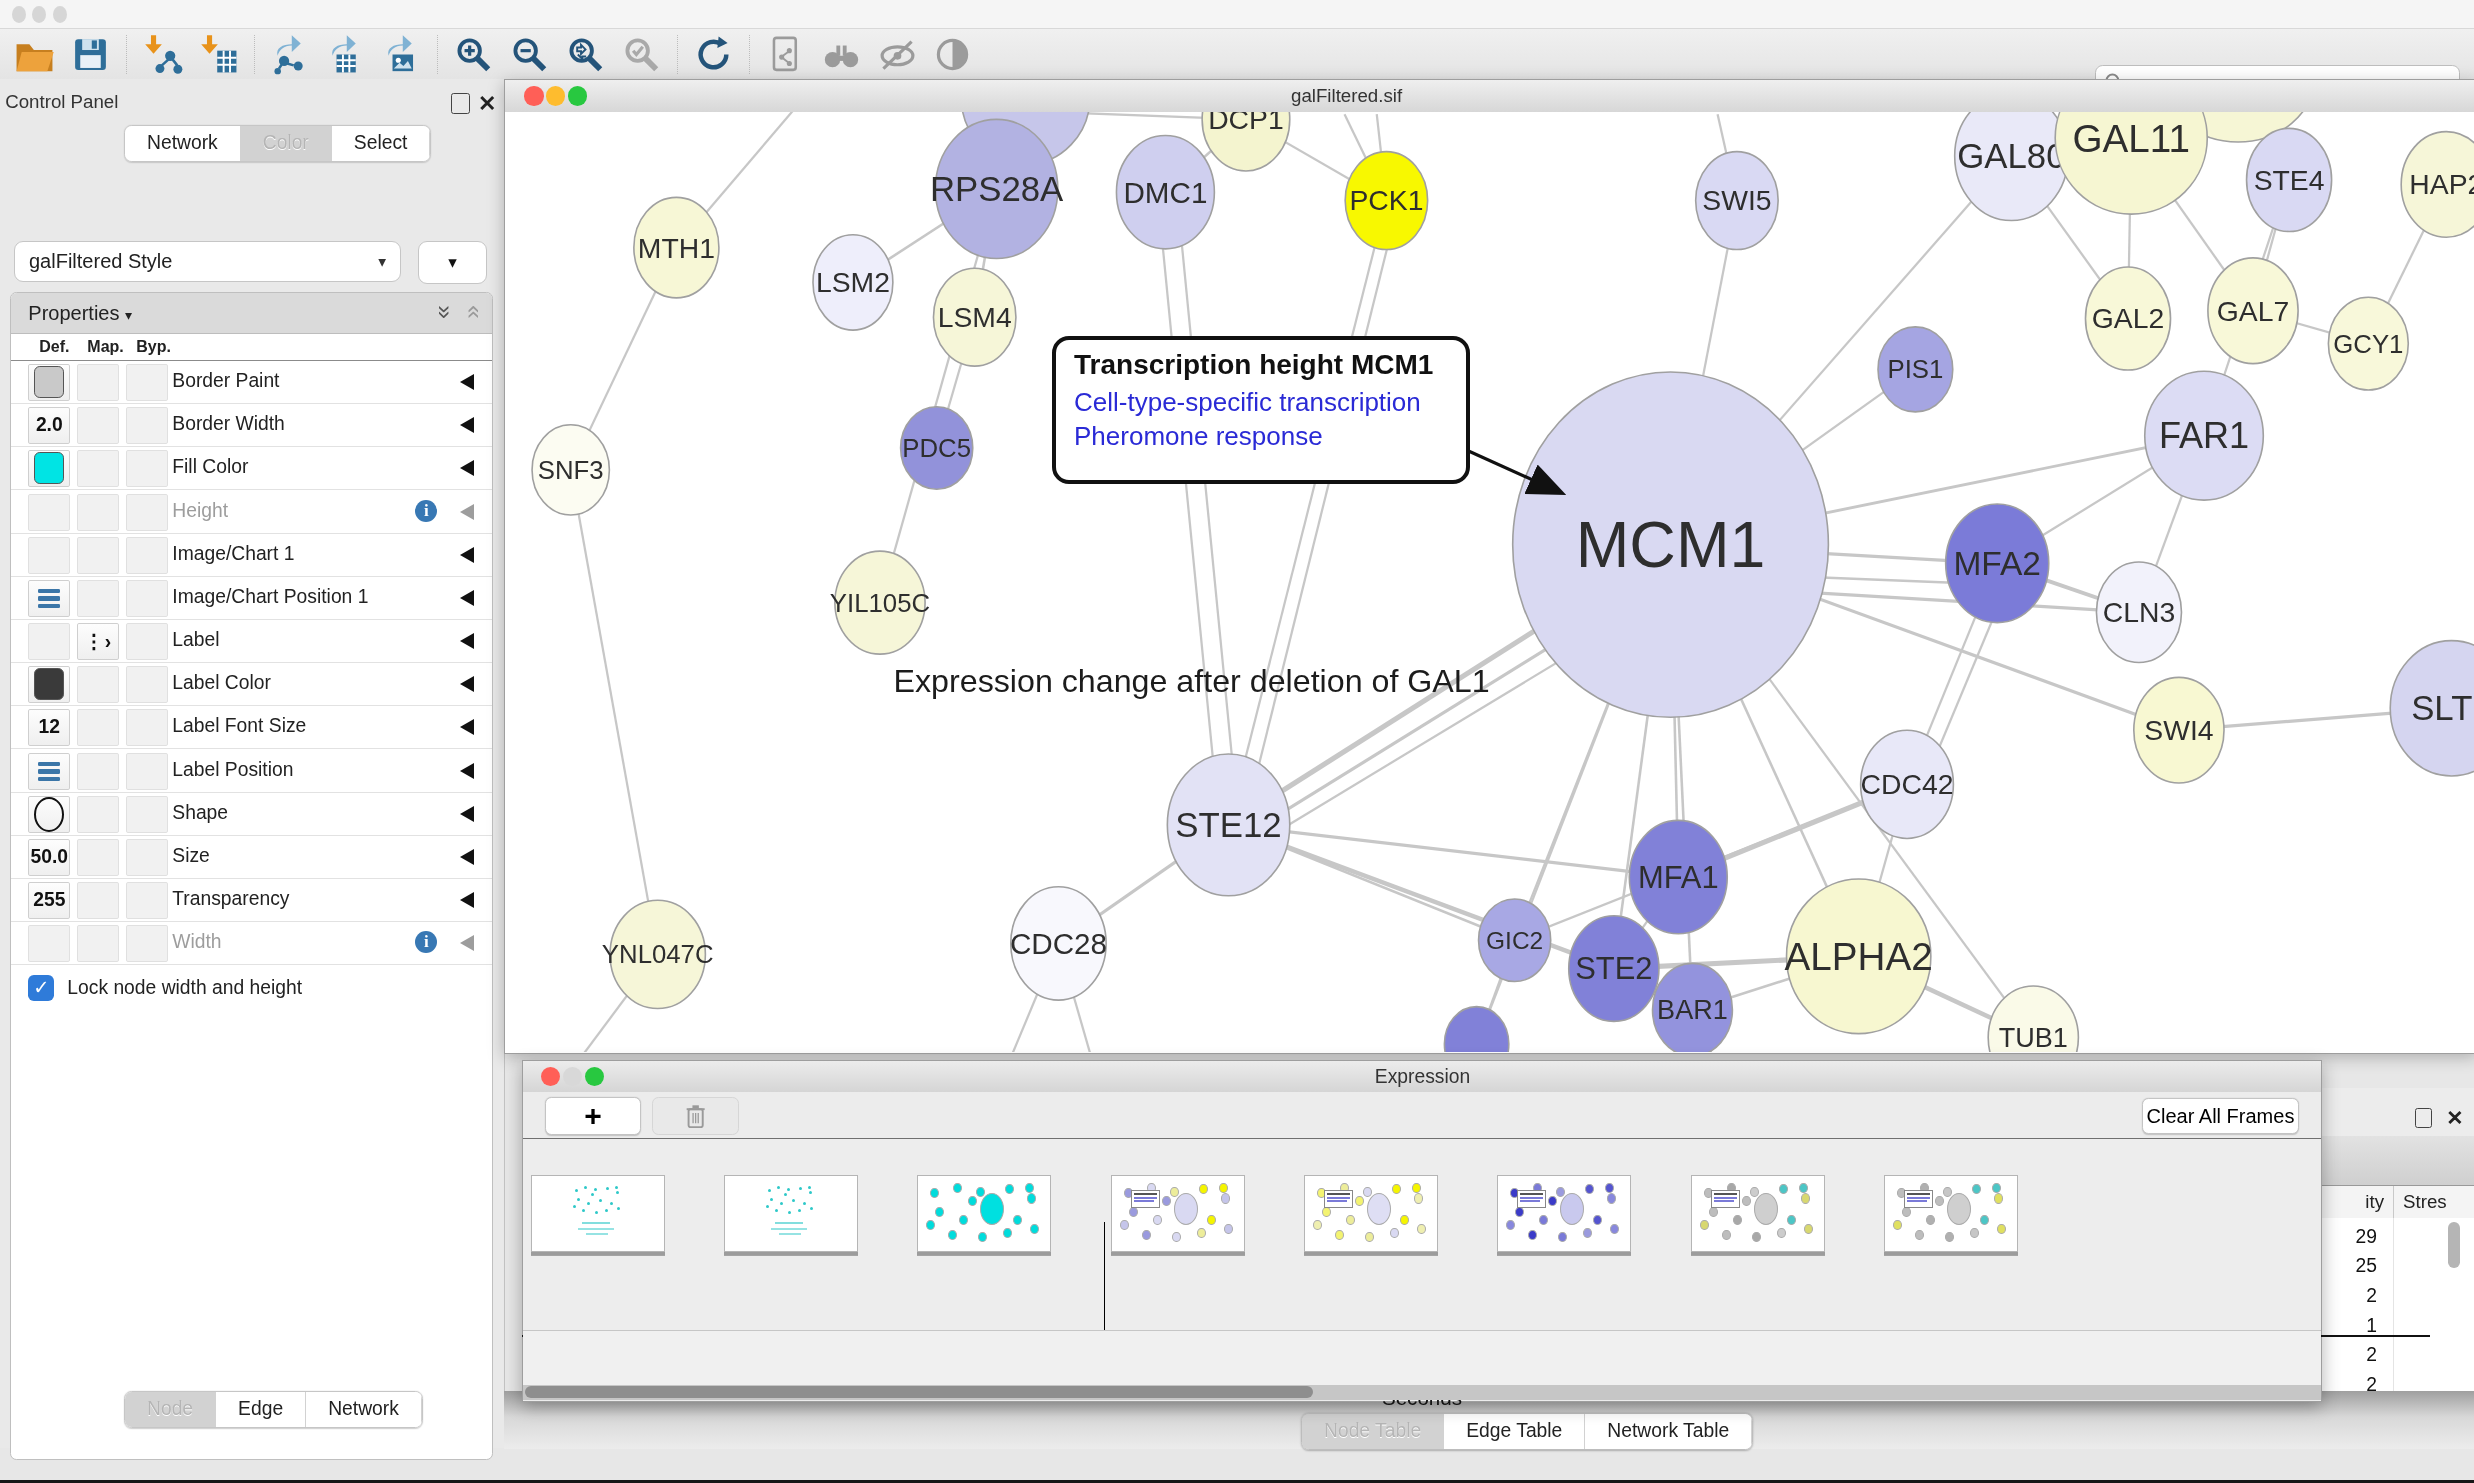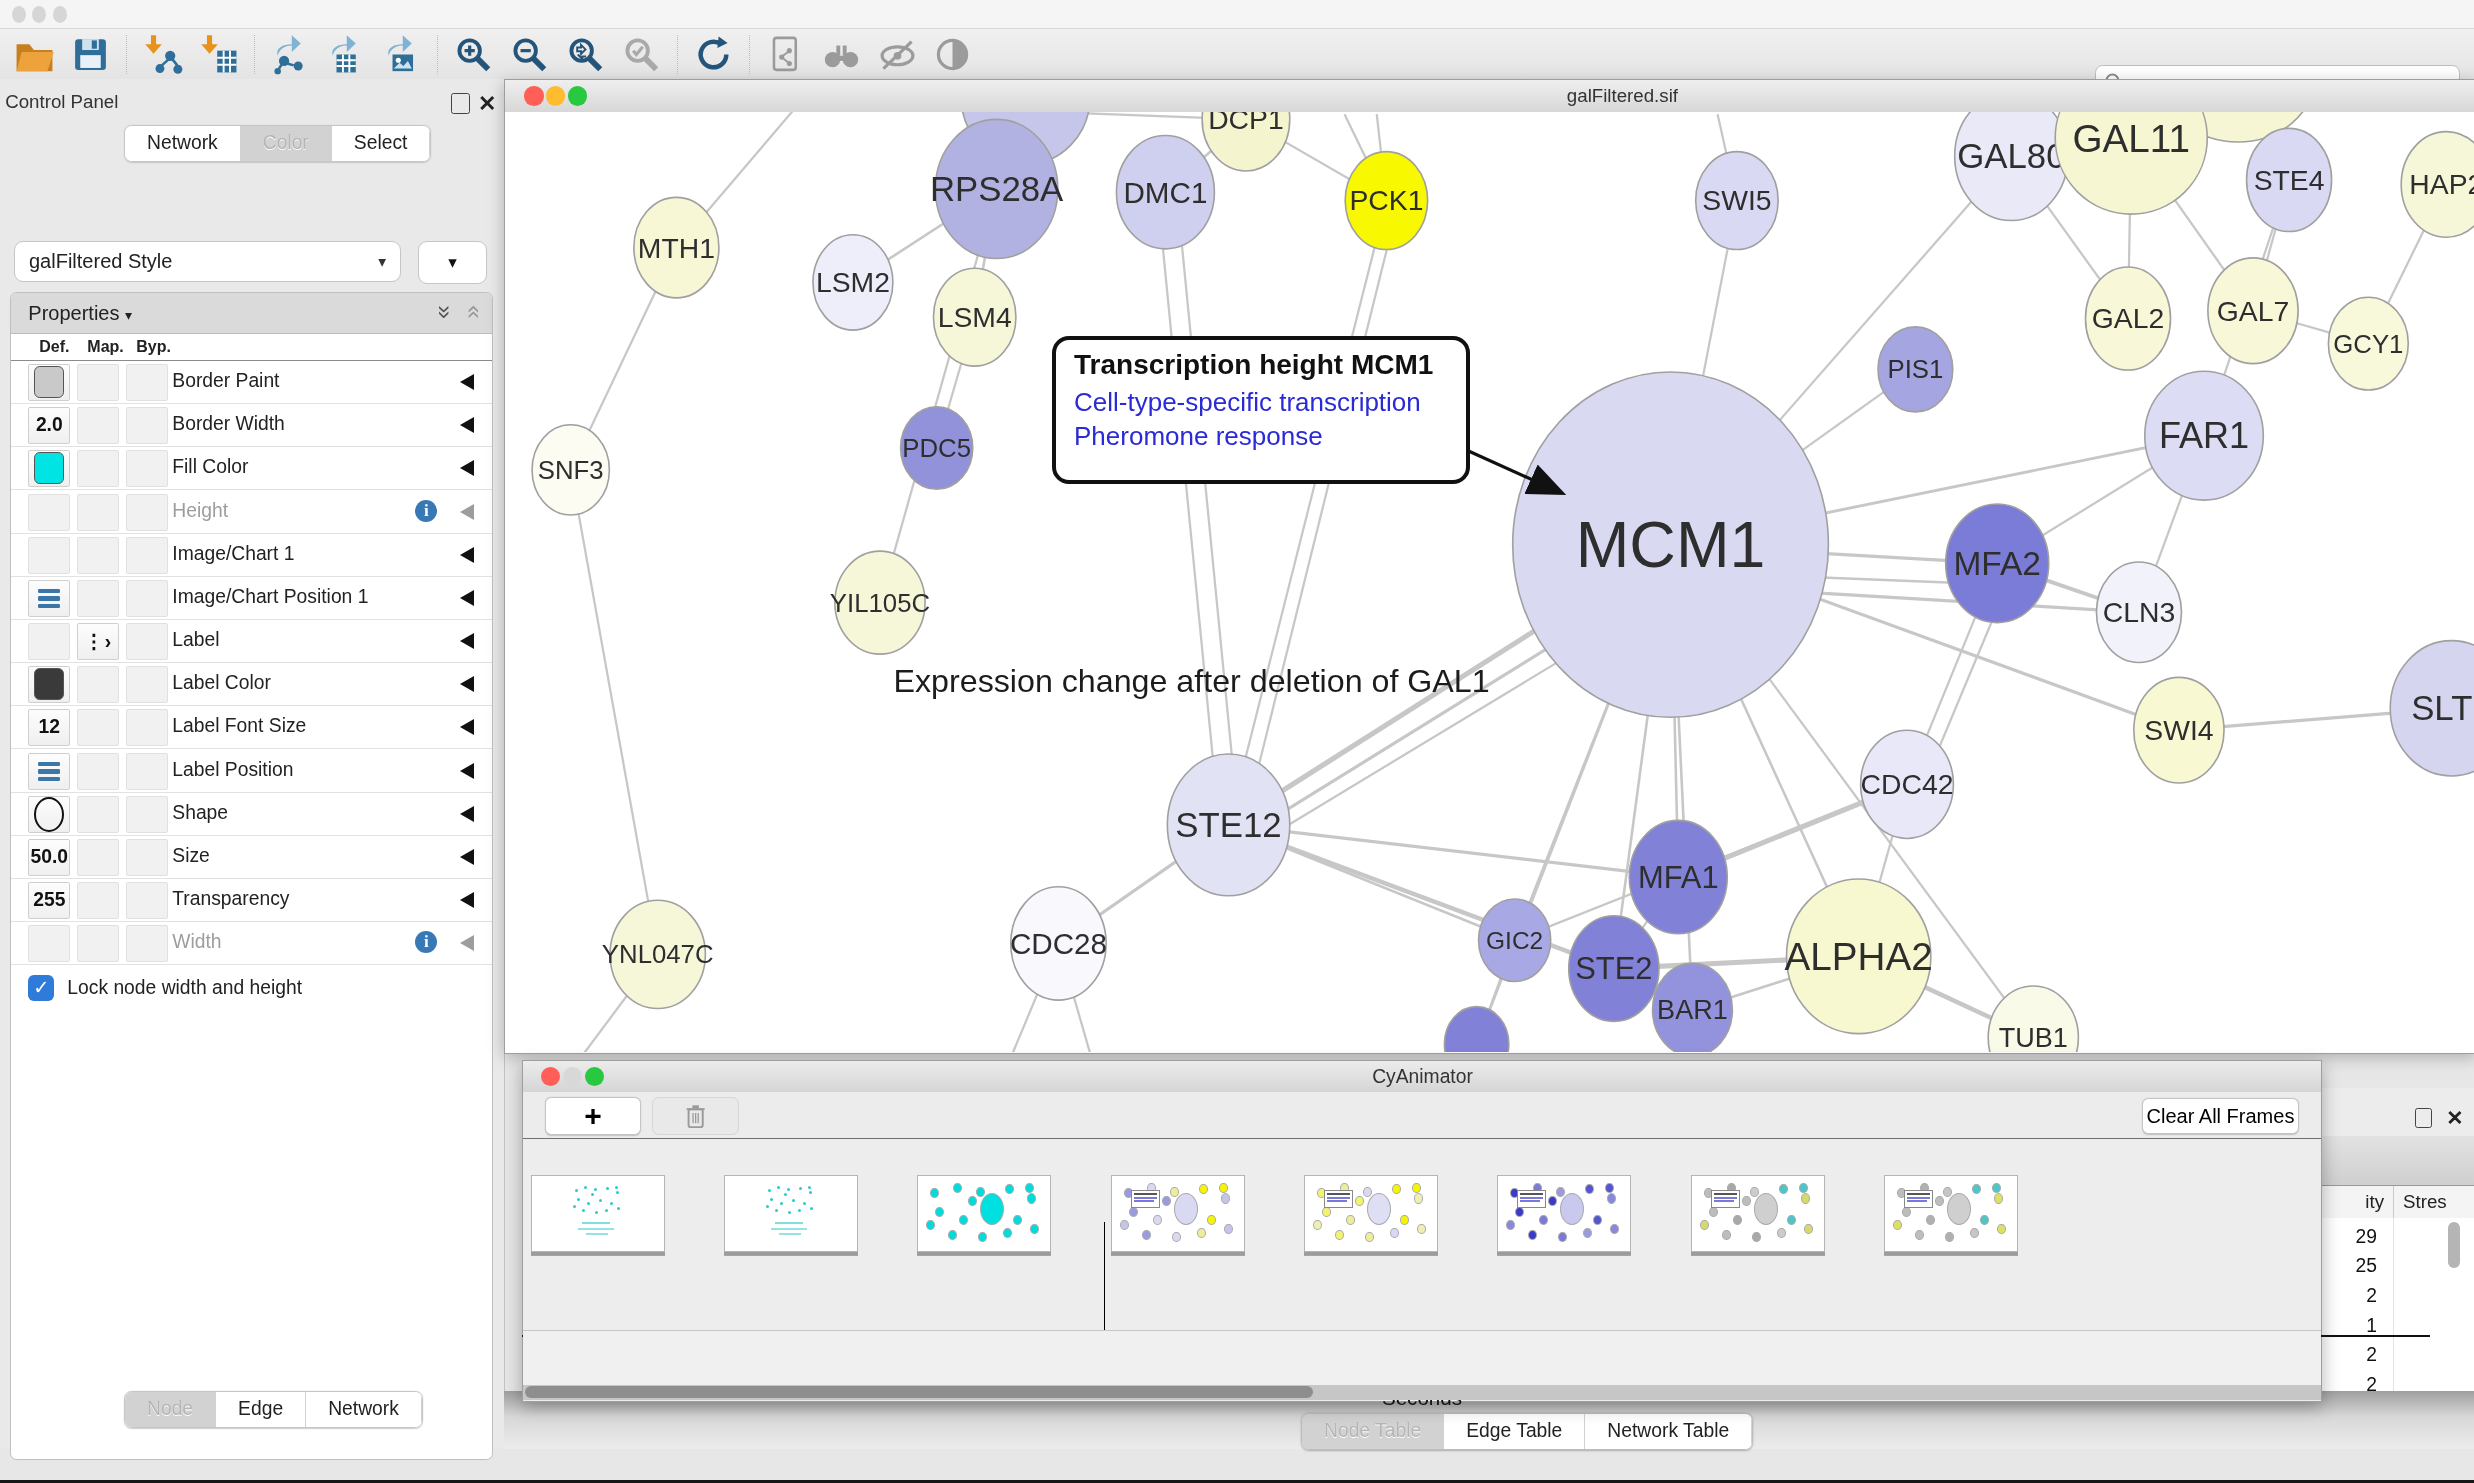--- a/index.html
+++ b/index.html
@@ -46,21 +46,21 @@
   .shapeellipse{width:26px;height:31px;border:2.6px solid #111;border-radius:50%;}
   .mapicon{font-size:19.3px;color:#111;font-weight:bold;letter-spacing:1.3px;}
   .lockrow{position:absolute;left:0;width:100%;height:45px;display:flex;align-items:center;}
   .checkbox{width:26px;height:26px;background:#2f7bd9;border-radius:5.8px;margin:0 13px 0 17px;color:#fff;font-size:19.3px;text-align:center;line-height:26px;}
   .locklabel{font-size:19.3px;color:#222;}
   .cp-bottom-tabs{left:124px;top:1312px;display:flex;border:0.6px solid #c6c6c6;border-radius:7.7px;overflow:hidden;box-shadow:0 0.6px 1.3px rgba(0,0,0,.2);}
   
   .netwin{left:504px;top:79px;width:1971px;height:973px;background:#fff;border:0.6px solid #9e9e9e;box-shadow:0 3.9px 15.5px rgba(0,0,0,.25);}
   .nw-titlebar{left:0;top:0;width:100%;height:32px;background:linear-gradient(#efefef,#d7d7d7);border-bottom:0.6px solid #a8a8a8;}
   .tl{width:19.3px;height:19.3px;border-radius:50%;top:6.4px;}
-  .nw-title{left:786px;top:5.2px;width:387px;text-align:right;font-size:18.7px;color:#333;}
+  .nw-title{left:786px;top:5.2px;width:387px;text-align:left;font-size:18.7px;color:#333;}
   .nw-canvas{left:0;top:32px;width:1969px;height:940px;background:#fff;overflow:hidden;}
   .annotation{left:547px;top:224px;width:418px;height:148px;background:#fff;border:4.5px solid #111;border-radius:17px;padding:9px 3.9px 0 18px;box-sizing:border-box;z-index:5;}
   .ann-title{font-size:28px;font-weight:bold;color:#111;margin-bottom:6.4px;}
   .ann-link{font-size:26px;color:#2a2ad6;margin-bottom:2.6px;}
   
   .cywin{left:522px;top:1060px;width:1798px;height:340px;background:#ededed;border:0.6px solid #9e9e9e;box-shadow:0 5.2px 17px rgba(0,0,0,.3);}
   .cy-titlebar{left:0;top:0;width:100%;height:31px;background:linear-gradient(#ececec,#d5d5d5);border-bottom:0.6px solid #a8a8a8;}
   .cy-title{left:706px;top:4.5px;width:387px;text-align:center;font-size:19.3px;color:#333;}
   .cy-toolbar{left:0;top:31px;width:100%;height:46px;background:#ececec;border-bottom:1.9px solid #6f6f6f;}
   .btn{position:absolute;background:#fff;border:1.3px solid #c4c4c4;border-radius:6.4px;box-shadow:0 0.6px 1.3px rgba(0,0,0,.18);display:flex;align-items:center;justify-content:center;}
@@ -617,21 +617,21 @@
         <div class="cp-tab">Edge Table</div>
         <div class="cp-tab">Network Table</div>
       </div>
   </div>
 
   <div class="abs cywin">
     <div class="abs cy-titlebar">
       <div class="abs tl" style="left:18px;top:5.8px;background:#ff5f57"></div>
       <div class="abs tl" style="left:40px;top:5.8px;background:#d8d8d8"></div>
       <div class="abs tl" style="left:62px;top:5.8px;background:#28c840"></div>
-      <div class="abs cy-title">CyAnimator</div>
+      <div class="abs cy-title">Expression</div>
     </div>
     <div class="abs cy-toolbar">
       <div class="btn" style="left:22px;top:5.2px;width:94px;height:36px;font-size:30px;font-weight:bold">+</div>
       <div class="btn flat" style="left:129px;top:5.2px;width:85px;height:36px">
         <svg width="19.3" height="24.5" viewBox="0 0 30 38">
             <rect x="4" y="8" width="22" height="28" rx="3" fill="none" stroke="#9a9a9a" stroke-width="3"></rect>
             <line x1="1" y1="8" x2="29" y2="8" stroke="#9a9a9a" stroke-width="3"></line>
             <rect x="10" y="2" width="10" height="5" fill="#9a9a9a"></rect>
             <line x1="11" y1="14" x2="11" y2="30" stroke="#9a9a9a" stroke-width="2"></line>
             <line x1="15" y1="14" x2="15" y2="30" stroke="#9a9a9a" stroke-width="2"></line>

